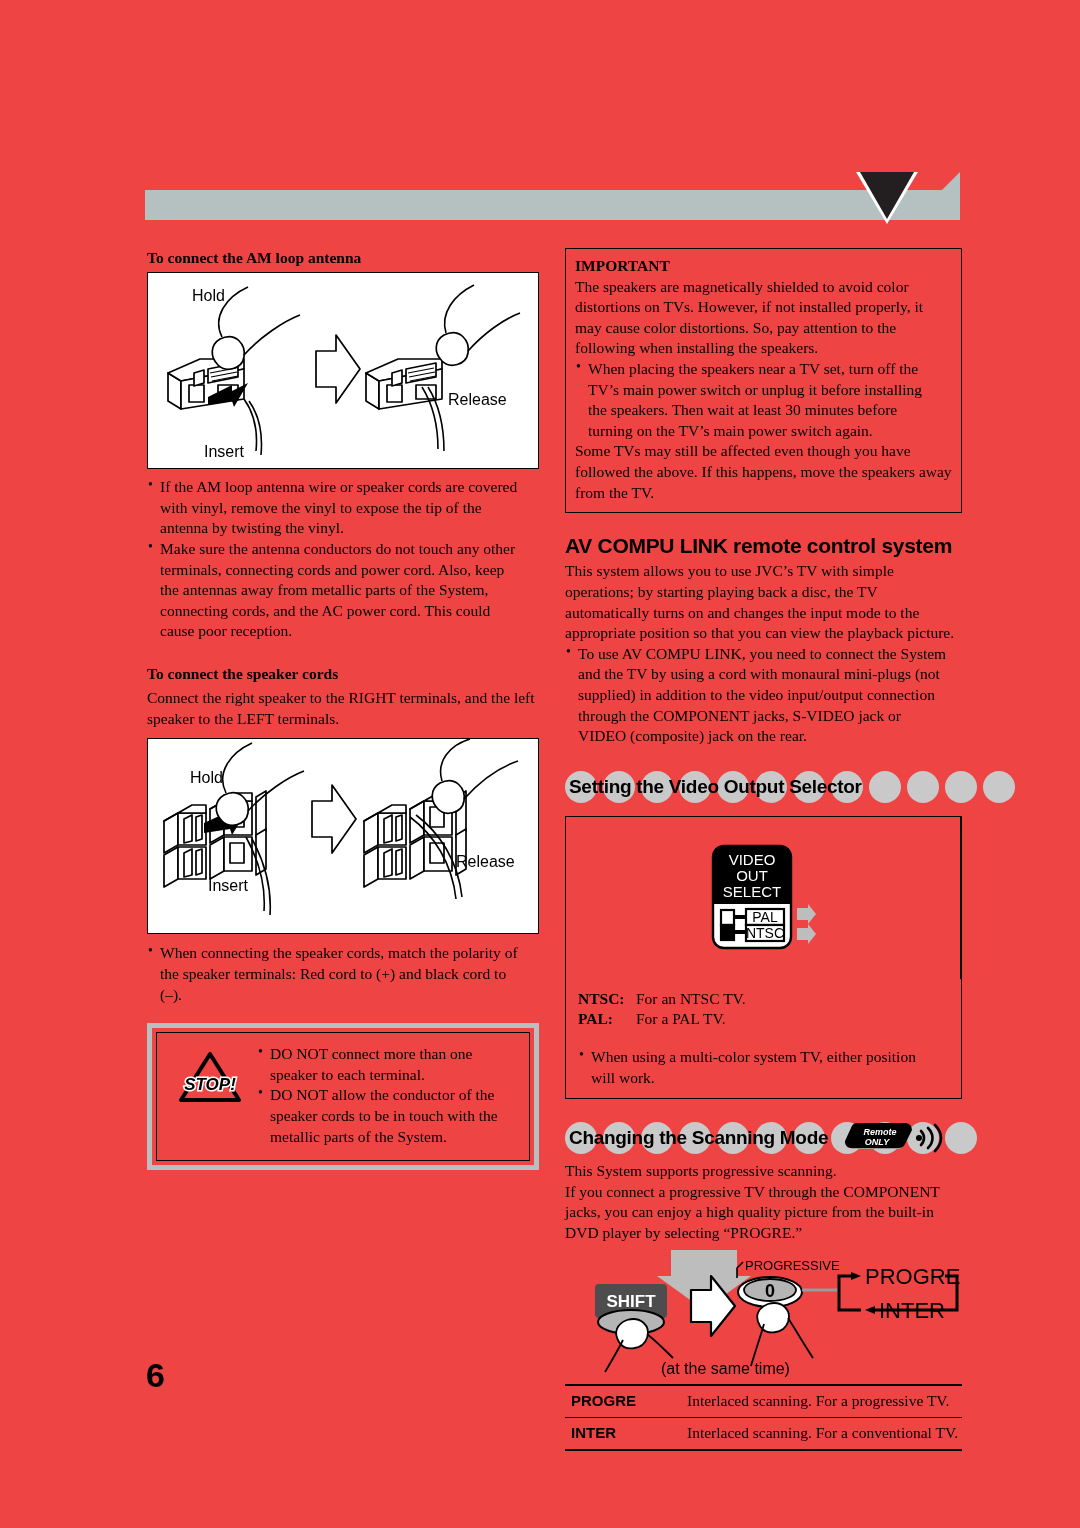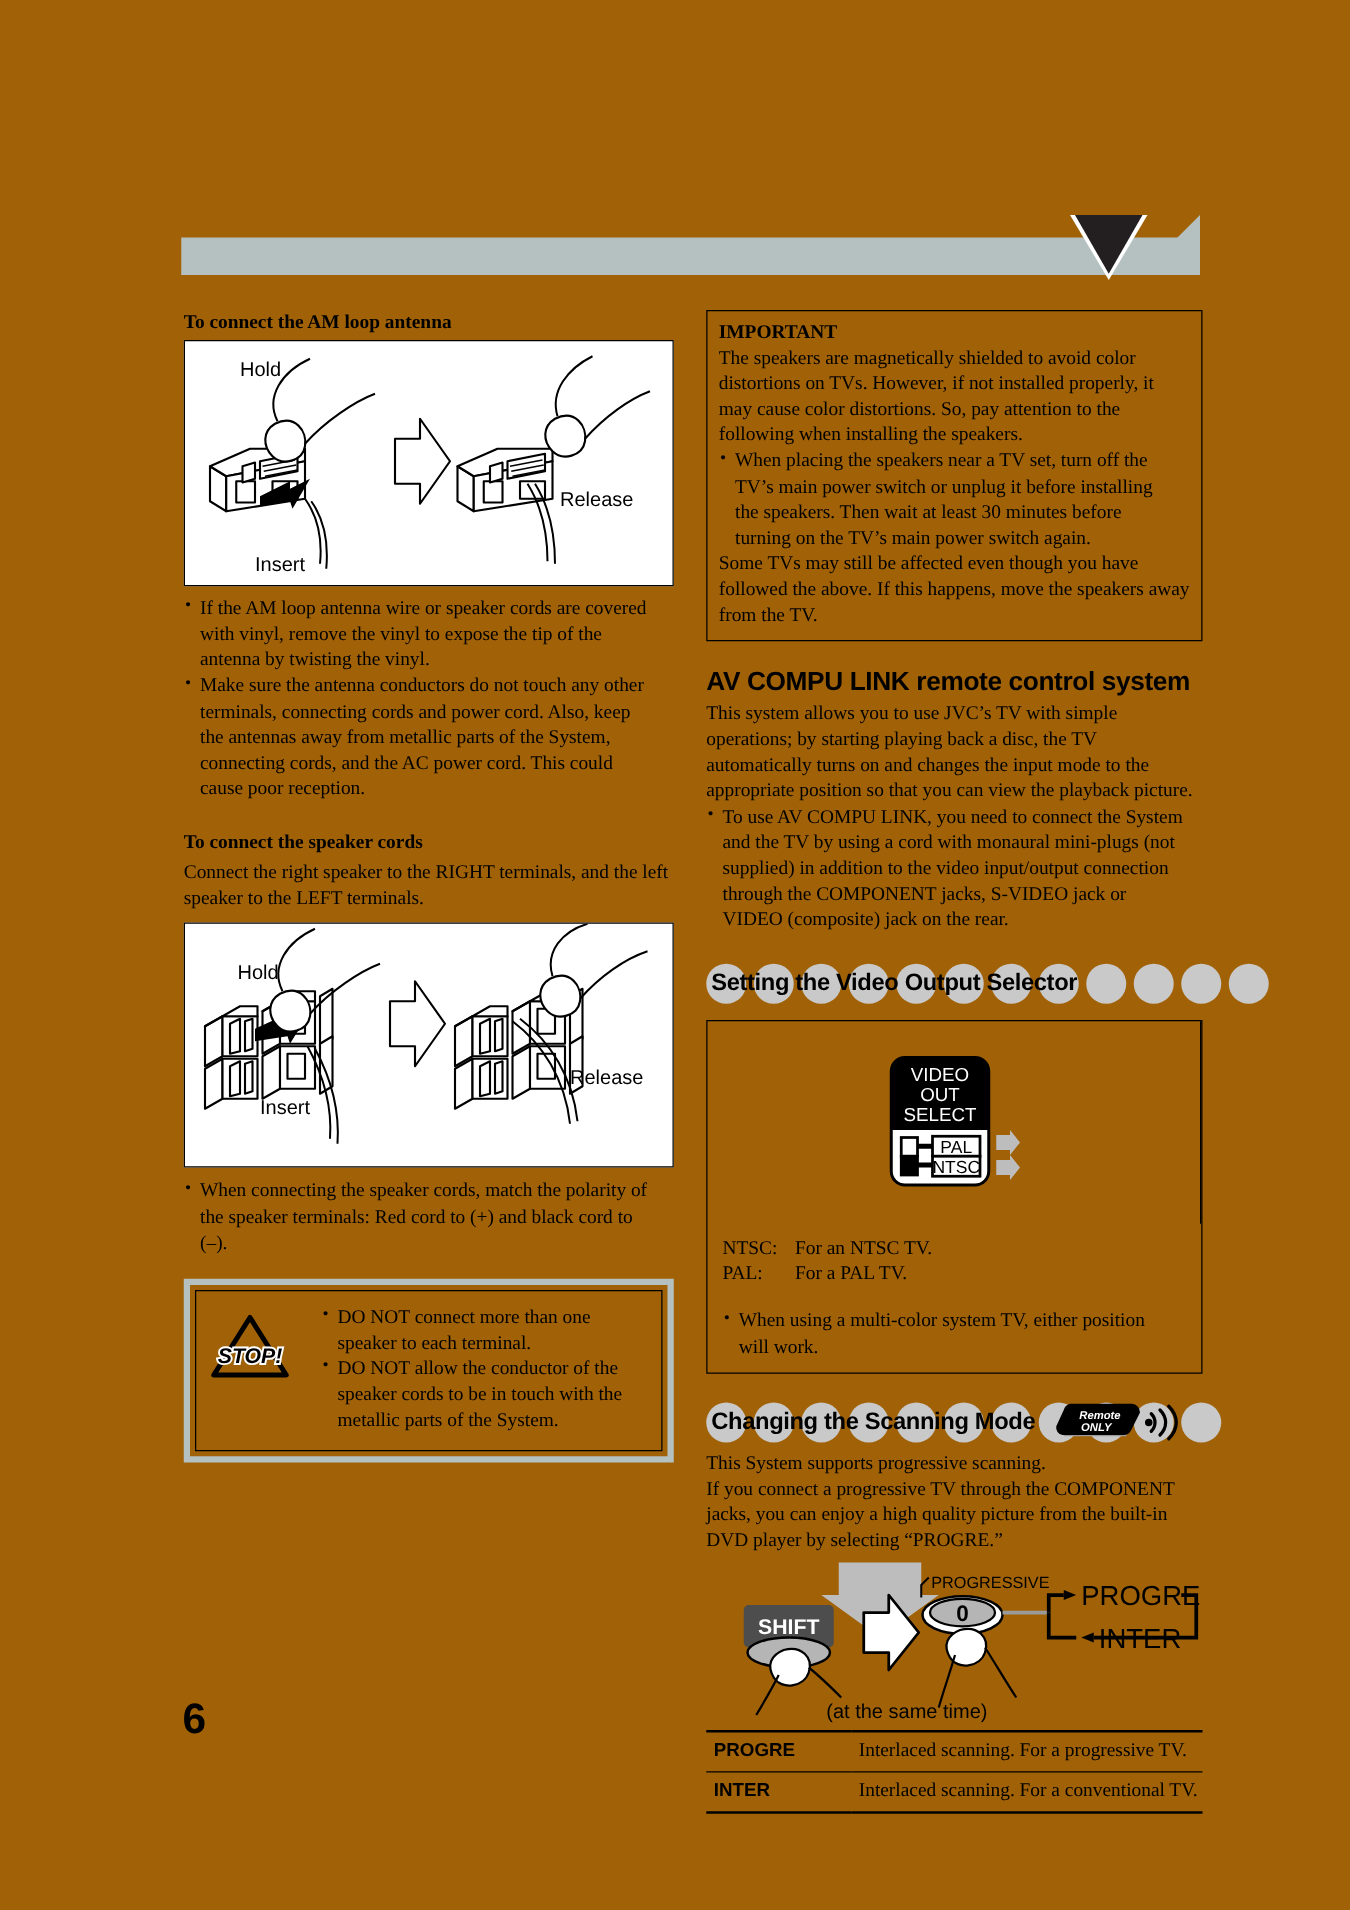--- a/index.html
+++ b/index.html
@@ -4,21 +4,21 @@
 <style>
   html, body {
     margin: 0;
     padding: 0;
     background: #ffffff;
   }
   .page {
     position: relative;
     width: 1080px;
     height: 1528px;
-    background: #a16207;
+    background: #ef4444;
     font-family: "Liberation Serif", serif;
     color: #000000;
     overflow: hidden;
   }
 
   
   .banner-wrap {
     position: absolute;
     left: 145px;
     top: 172px;
@@ -137,21 +137,21 @@
     box-sizing: border-box;
     display: flex;
     padding: 11px 10px 13px 10px;
     gap: 4px;
   }
   .warn-icon-cell {
     width: 86px;
     flex: 0 0 86px;
     display: flex;
     align-items: flex-start;
-    justify-content: flex-start;
+    justify-content: center;
     padding-top: 6px;
   }
   .warn-list li { font-size: 15.5px; line-height: 1.33; }
 
   
   .sect-head {
     position: relative;
     height: 40px;
     margin: 0;
   }
@@ -201,21 +201,21 @@
     display: flex;
     align-items: center;
     justify-content: center;
     padding: 8px 0;
   }
   .vo-right {
     flex: 1;
     padding: 10px 8px 10px 12px;
   }
   .vo-right .row { font-size: 15.5px; line-height: 1.33; display: flex; }
-  .vo-right .row b { font-weight: normal; display: inline-block; }
+  .vo-right .row b { font-weight: bold; display: inline-block; }
 
   
   .scan-table {
     width: 100%;
     border-collapse: collapse;
     margin-top: 6px;
   }
   .scan-table td {
     padding: 6px 2px 7px 6px;
     font-size: 15.5px;

